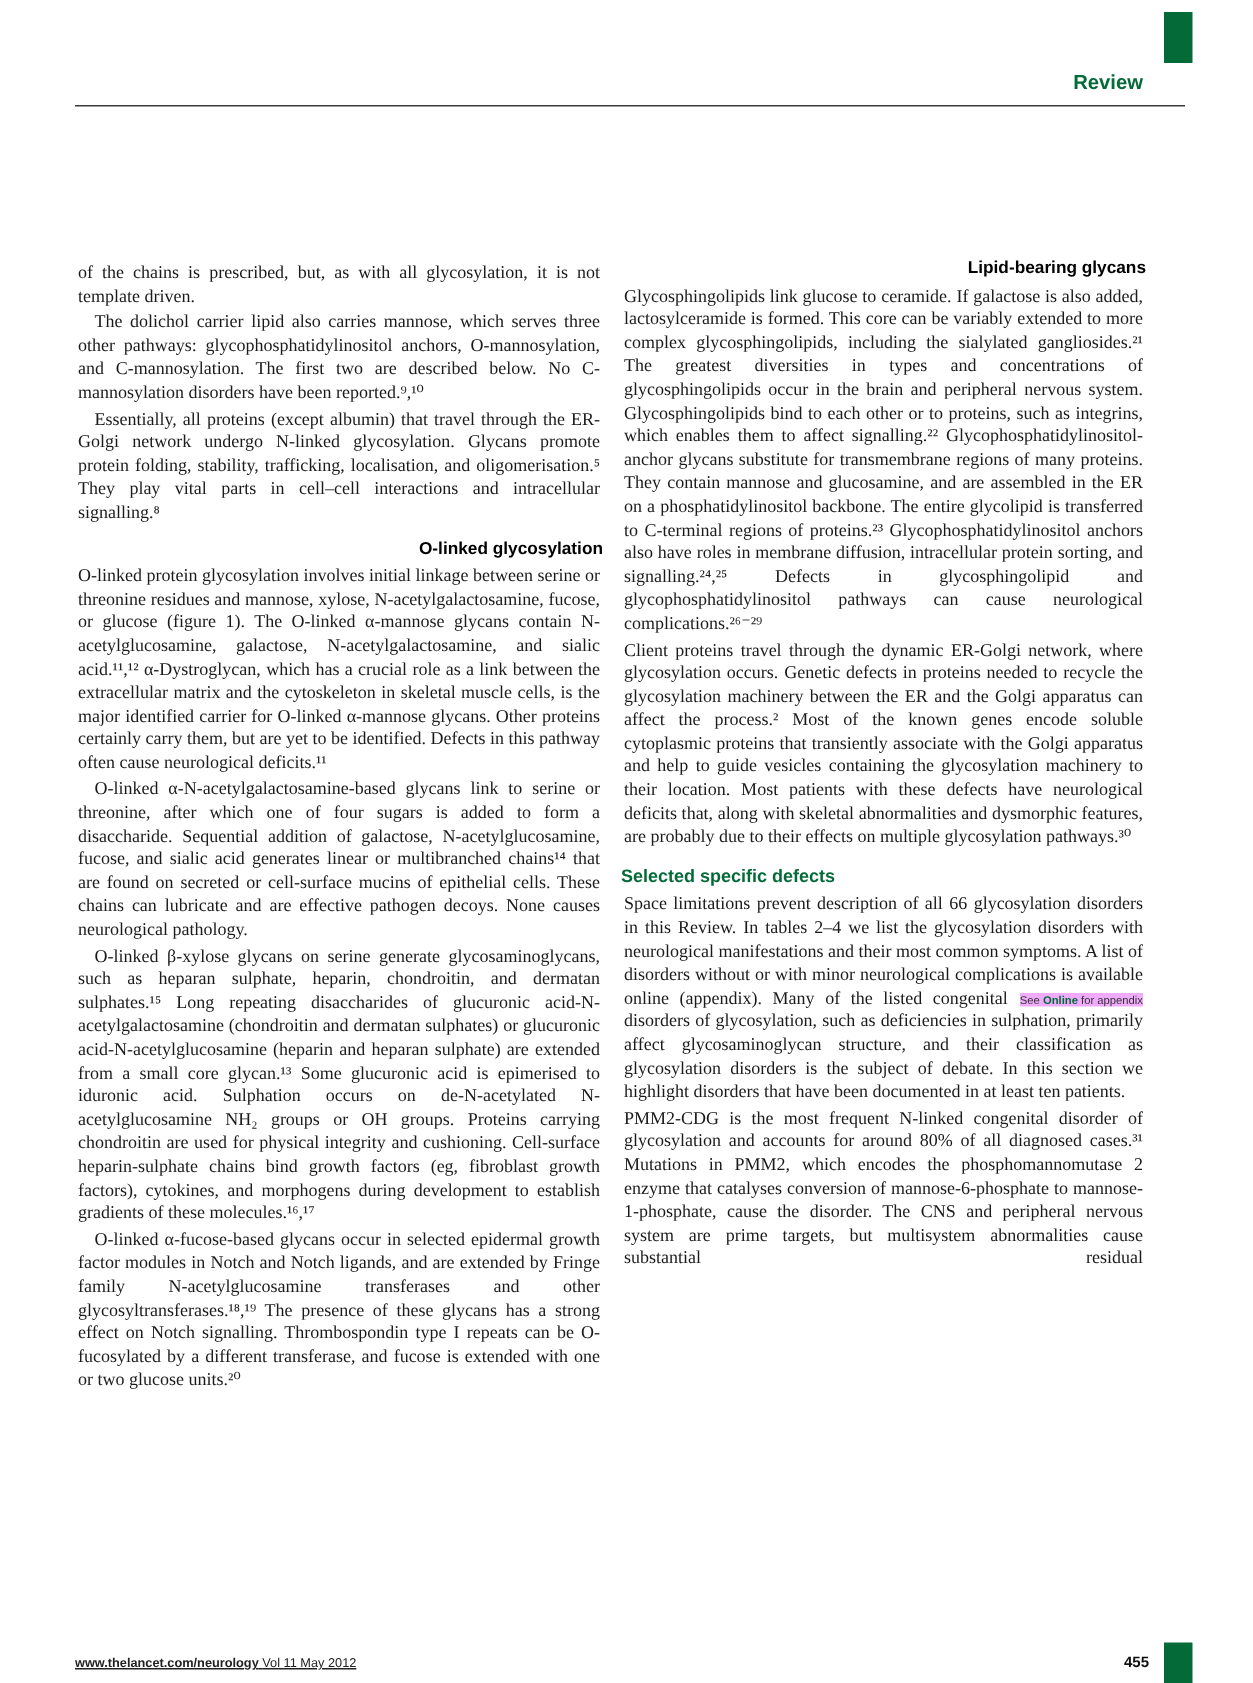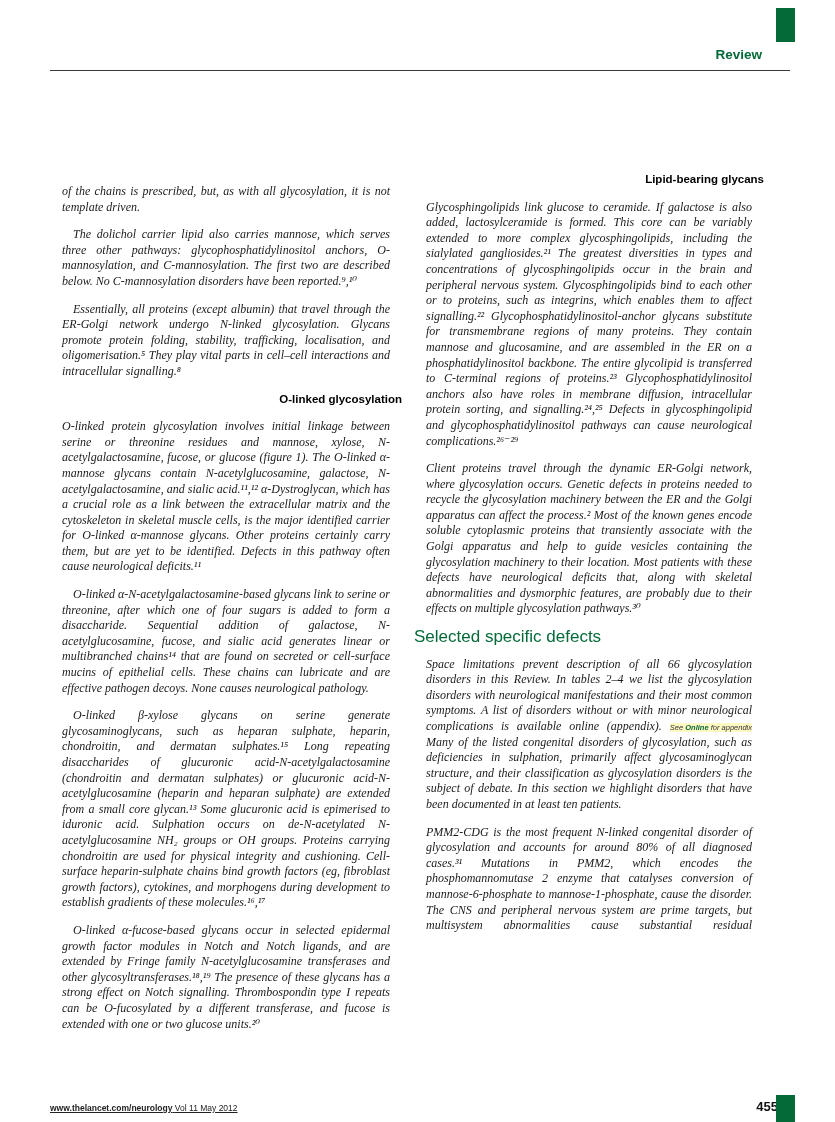--- a/index.html
+++ b/index.html
@@ -42,67 +42,67 @@
     position:absolute;
     top:172px;
     font-size:12px;
     line-height:15.6px;
     text-align:justify;
     -webkit-hyphens:auto;
     hyphens:auto;
   }
   .col-left { left:50px; width:352px; }
   .col-right { left:414px; width:350px; }
-  .col p { margin:12px;font-style:italic; }
+  .col p { margin:2px; }
   .col p.indent { text-indent:11px; }
   .col p.cont { text-align-last:justify; }
   h3.sub {
     font-family:"Liberation Sans","DejaVu Sans",sans-serif;
     font-size:11.5px;
     font-weight:bold;
     color:#000000;
     margin:9px 0 2px 0;
     text-align:right;
   }
   h3.sub.first { margin-top:0; }
   h2.major {
     font-family:"Liberation Sans","DejaVu Sans",sans-serif;
-    font-size:17px;
-    font-weight:normal;
+    font-size:12px;
+    font-weight:bold;
     color:var(--accent,#046a38);
     margin:11px 0 3px 0;
     text-align:left;
   }
   .see-online {
     float:right;
     margin:4px 0 0 8px;
     font-family:"Liberation Sans","DejaVu Sans",sans-serif;
     font-size:7.5px;
     line-height:9px;
     color:#333333;
     white-space:nowrap;
-    background:#fef9c3;
+    background:#f0abfc;
   }
   .see-online .online { color:var(--accent,#046a38); font-weight:bold; }
   .footer-left {
     position:absolute;
     left:50px;
     bottom:9px;
     font-family:"Liberation Sans","DejaVu Sans",sans-serif;
     font-size:8.5px;
     color:#222222;
     text-decoration:underline;
   }
   .footer-left .url { font-weight:bold; }
   .page-number {
     position:absolute;
-    right:57px;
+    right:69px;
     bottom:8px;
     font-family:"Liberation Sans","DejaVu Sans",sans-serif;
-    font-size:13px;
+    font-size:10px;
     font-weight:bold;
     color:#111111;
   }
 </style>
 </head>
 <body>
 
 <div class="page">
 
   <div class="corner-bar top"></div>

